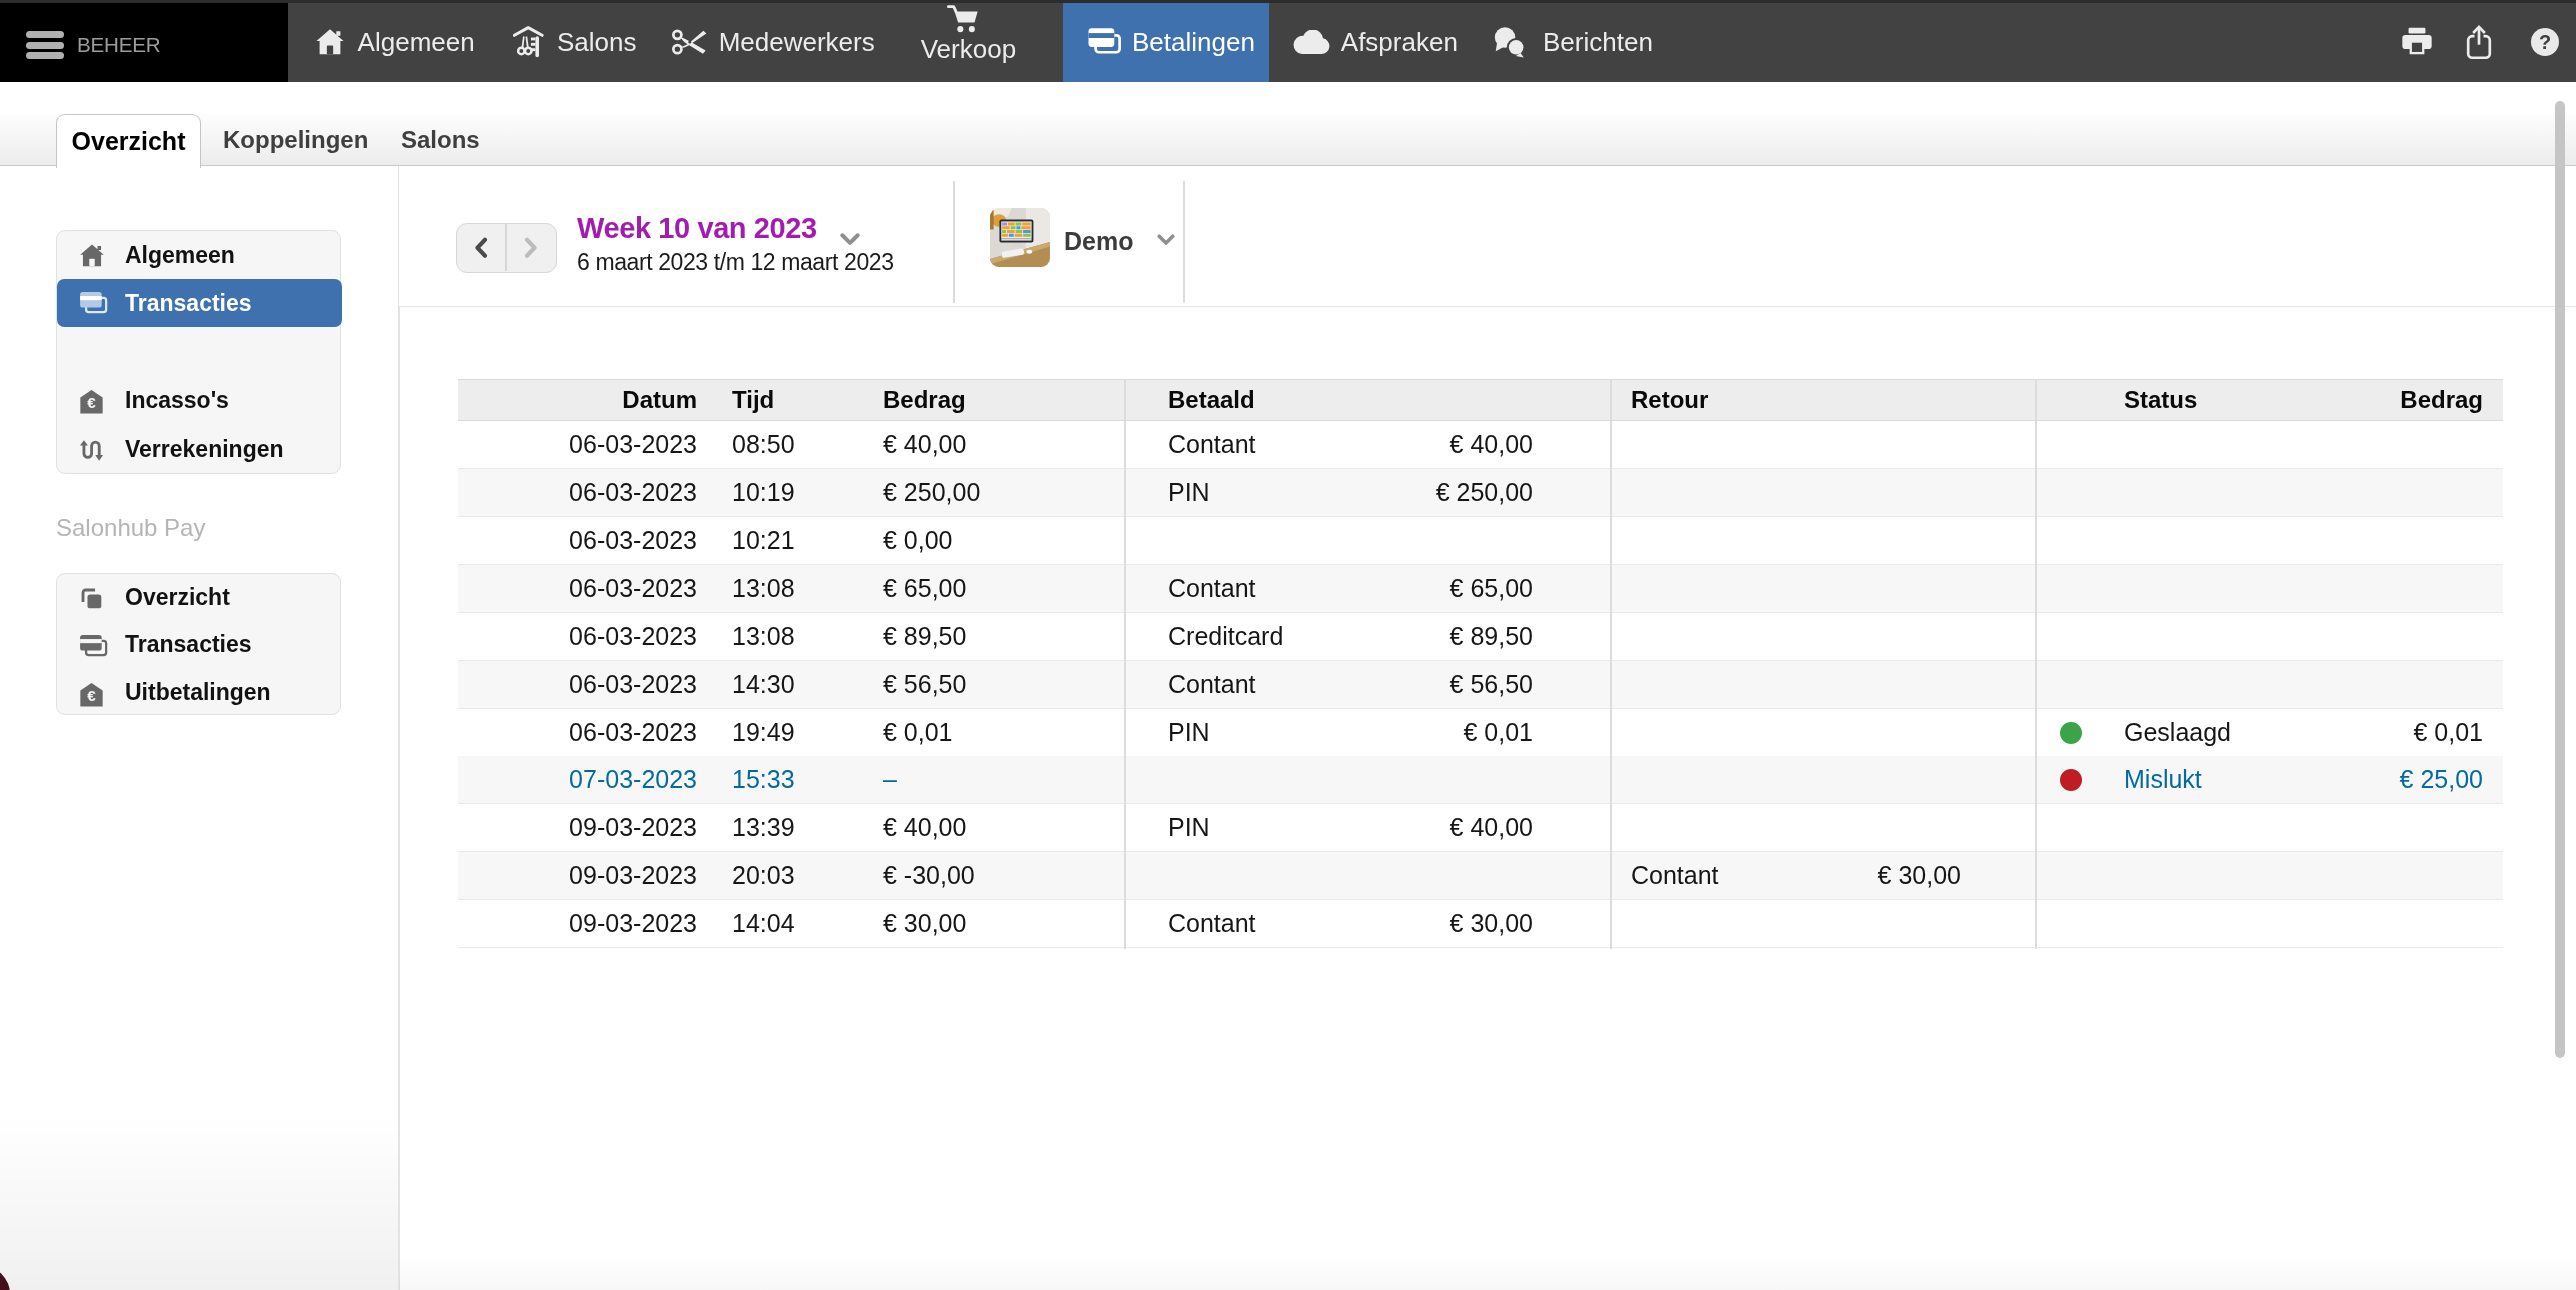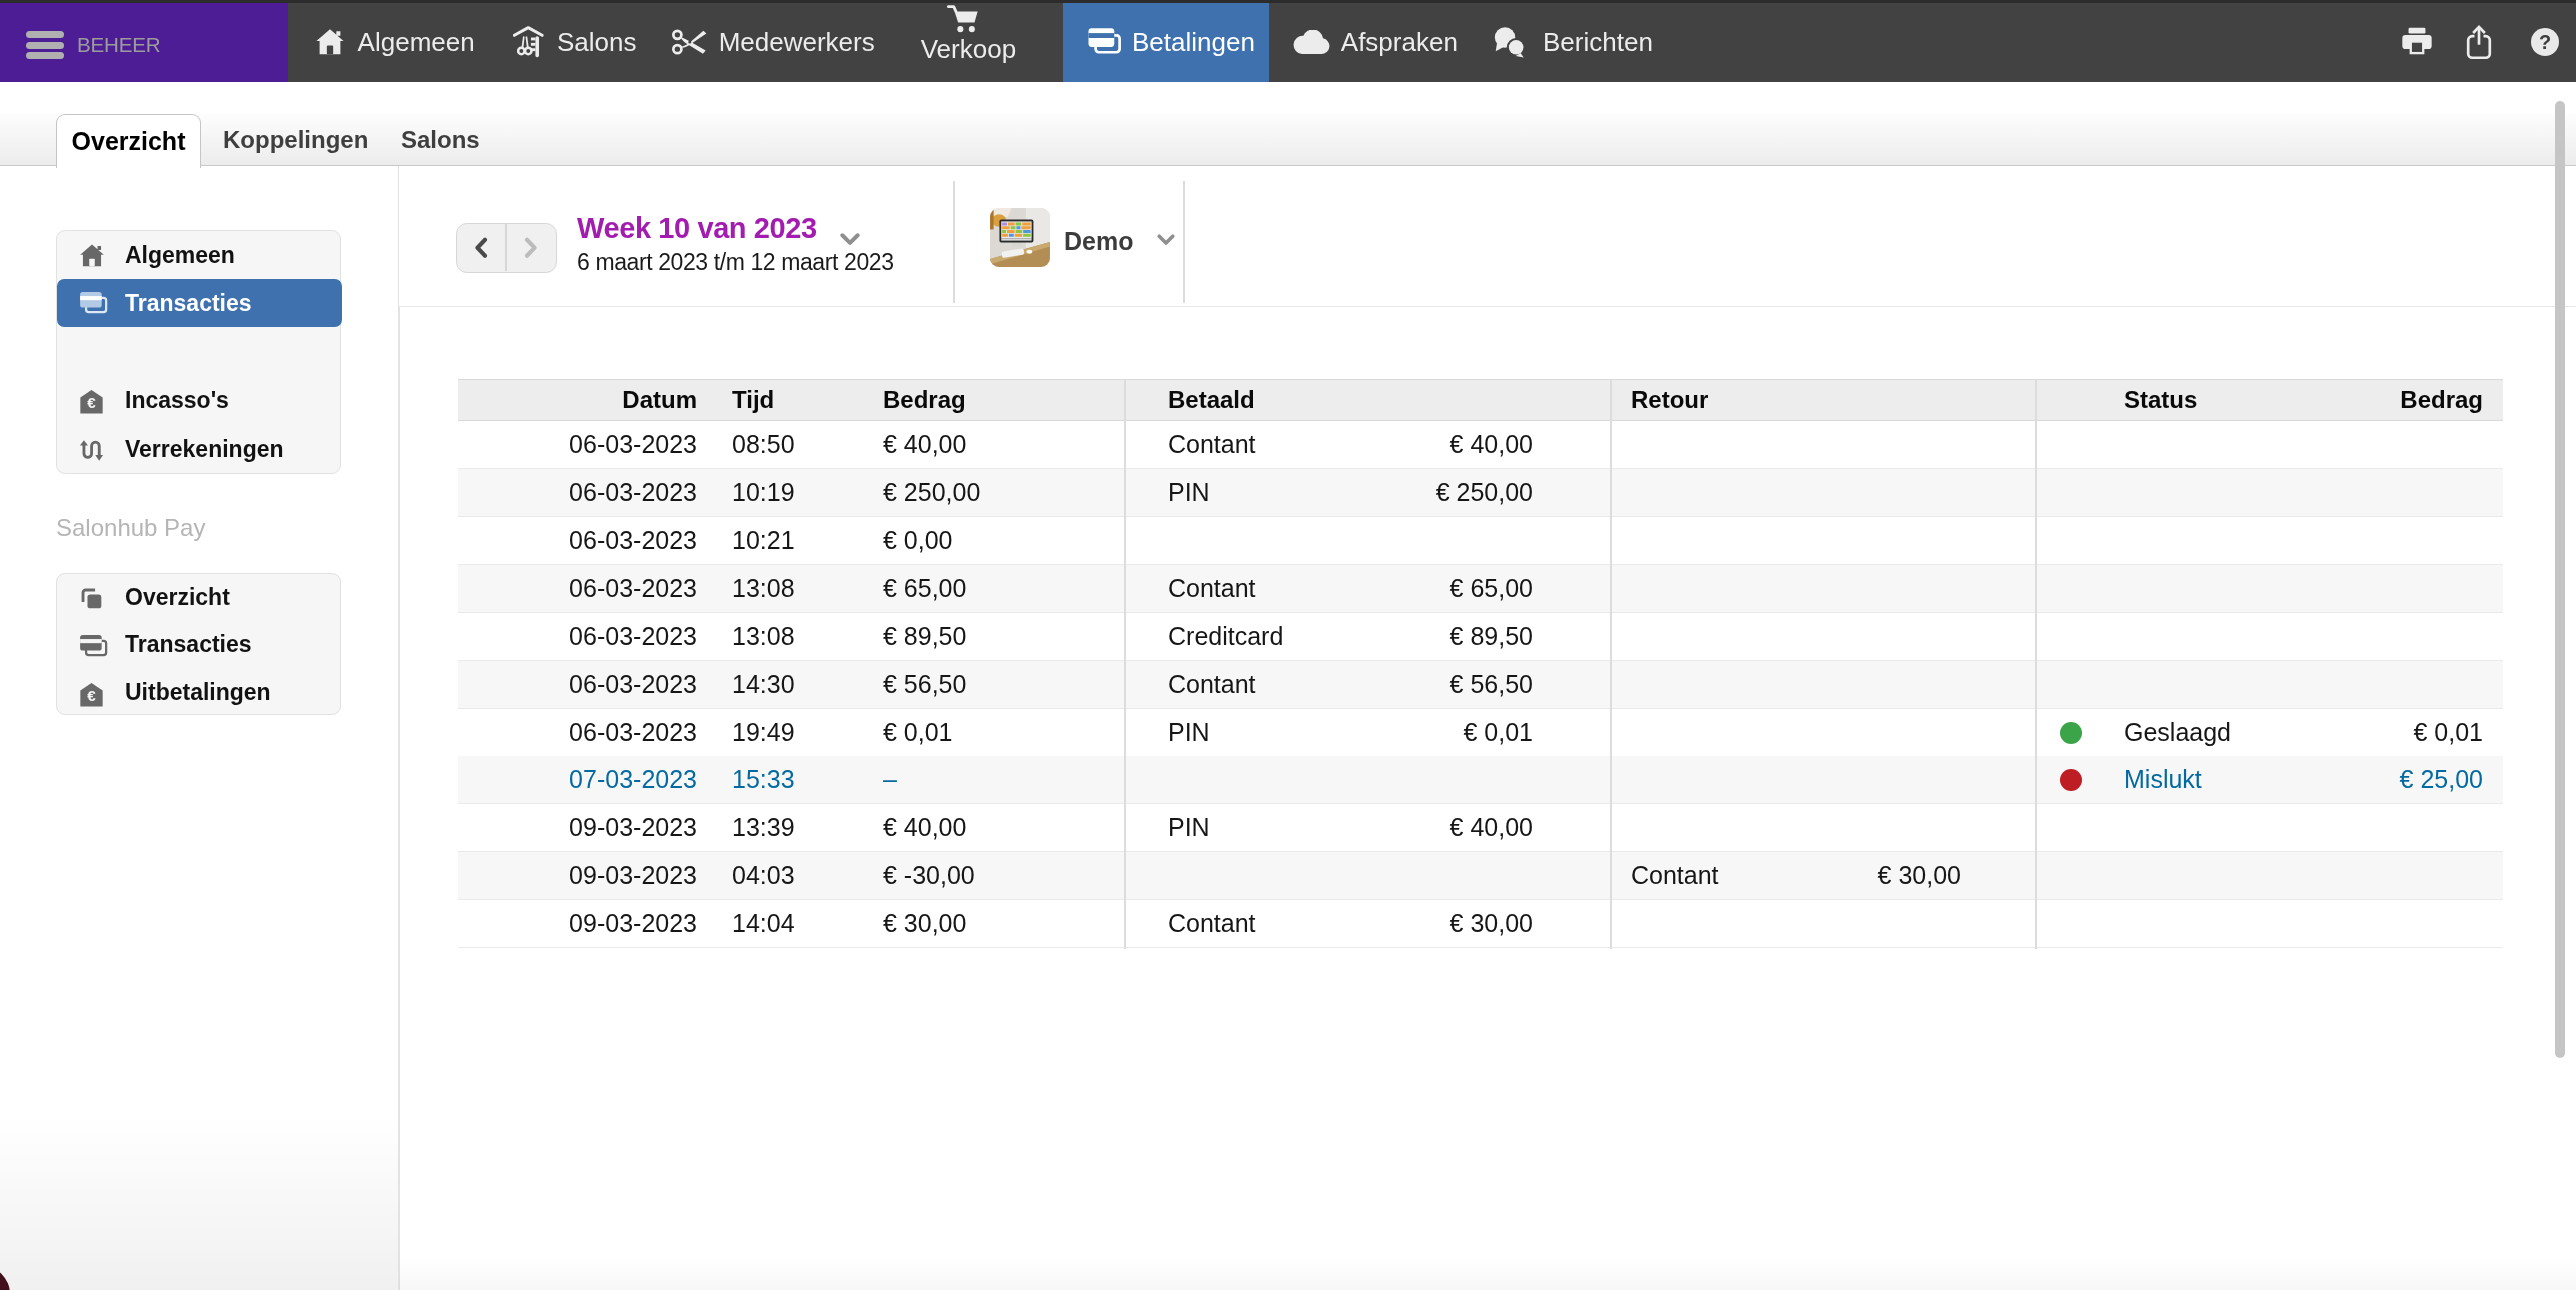--- a/index.html
+++ b/index.html
@@ -2,21 +2,21 @@
 <html style="font-size:14.4px"><head>
 <meta charset="utf-8">
 <style>
 * { margin:0; padding:0; box-sizing:border-box; }
 html,body { width:2576px; height:1291px; background:#fff; font-family:"Liberation Sans",sans-serif; overflow:hidden; }
 body { position:relative; }
 
 
 .topbar { position:absolute; left:0; top:0; width:2576px; height:82px; background:#424242; }
 .topbar .topline { position:absolute; left:0; top:0; width:100%; height:2.7px; background:#2c2c2c; }
-.leftblock { position:absolute; left:0; top:2.7px; width:288px; height:79px; background:#4c1d95; }
+.leftblock { position:absolute; left:0; top:2.7px; width:288px; height:79px; background:#000000; }
 .hbar { position:absolute; left:26px; width:38px; height:7.2px; border-radius:3.6px; background:#b0b0b0; }
 .beheer { position:absolute; left:77px; top:2.7px; height:79px; line-height:79px; font-size:20.6px; letter-spacing:-0.2px; color:#9c9c9c; }
 .navitem { position:absolute; top:2.7px; height:79px; display:flex; align-items:center; color:#ececec; font-size:26px; }
 .navitem svg { display:block; }
 .navsel { position:absolute; left:1063px; top:2.7px; width:206px; height:79px; background:#3e71ae; }
 
 
 .tabstrip { position:absolute; left:0; top:114px; width:2576px; height:52px; background:linear-gradient(180deg,#fdfdfd,#ececec); border-bottom:1.8px solid #c9c9c9; }
 .tabactive { position:absolute; left:56px; top:114px; width:145px; height:54px; background:#fff; border:1.8px solid #c5c5c5; border-bottom:none; border-radius:9px 9px 0 0; text-align:center; line-height:52px; font-weight:bold; font-size:25px; color:#000; }
 .tabother { position:absolute; top:114px; height:52px; line-height:52px; font-weight:bold; font-size:24px; color:#3f3f3f; }
@@ -380,21 +380,21 @@
 </div>
 <div class="tr" style="top:804px;">
   <div class="cell c1 r">09-03-2023</div>
     <div class="cell c2">13:39</div>
     <div class="cell c3">€&nbsp;40,00</div>
   <div class="cell c4">PIN</div>
     <div class="cell c5 r">€&nbsp;40,00</div>
 </div>
 <div class="tr alt" style="top:852px;">
   <div class="cell c1 r">09-03-2023</div>
-    <div class="cell c2">04:03</div>
+    <div class="cell c2">20:03</div>
     <div class="cell c3">€&nbsp;-30,00</div>
   <div class="cell c6">Contant</div>
     <div class="cell c7 r">€&nbsp;30,00</div>
 </div>
 <div class="tr" style="top:900px;">
   <div class="cell c1 r">09-03-2023</div>
     <div class="cell c2">14:04</div>
     <div class="cell c3">€&nbsp;30,00</div>
   <div class="cell c4">Contant</div>
     <div class="cell c5 r">€&nbsp;30,00</div>

